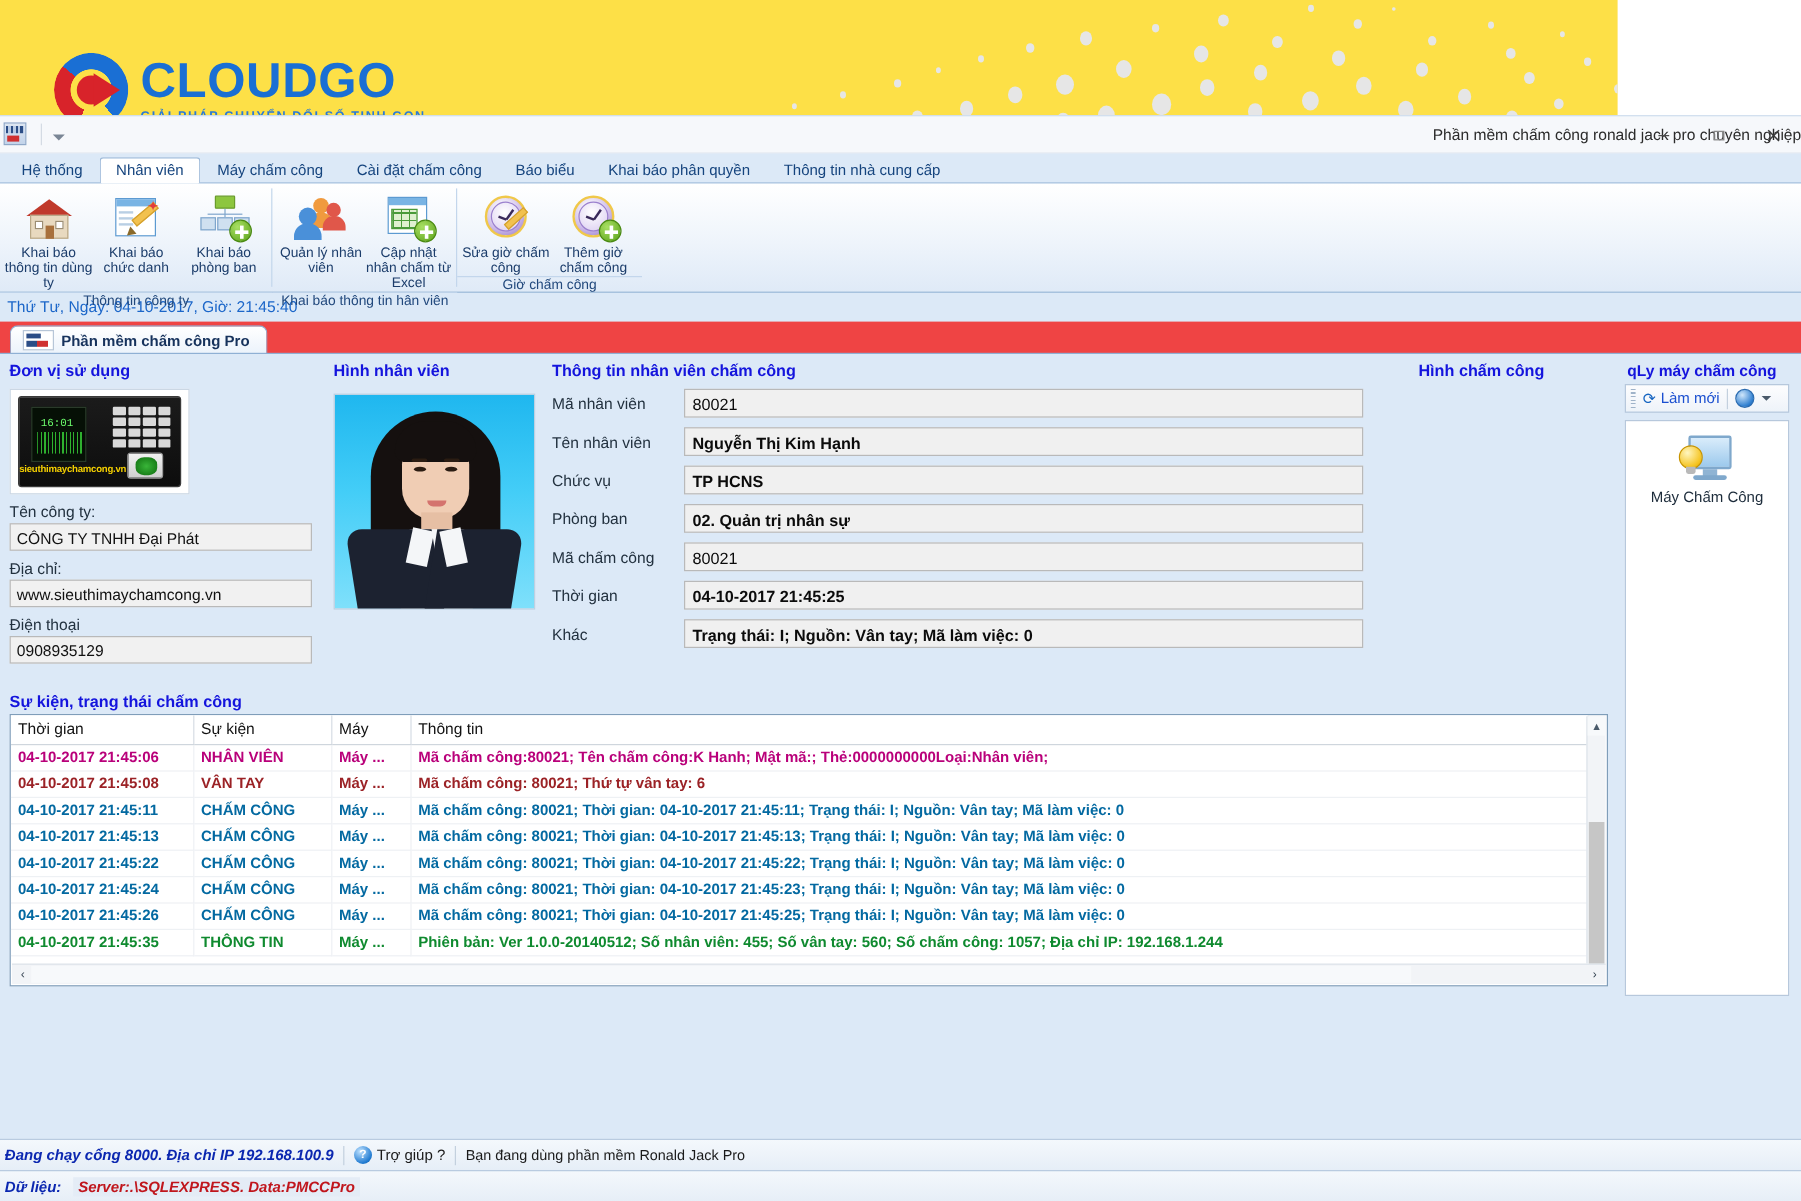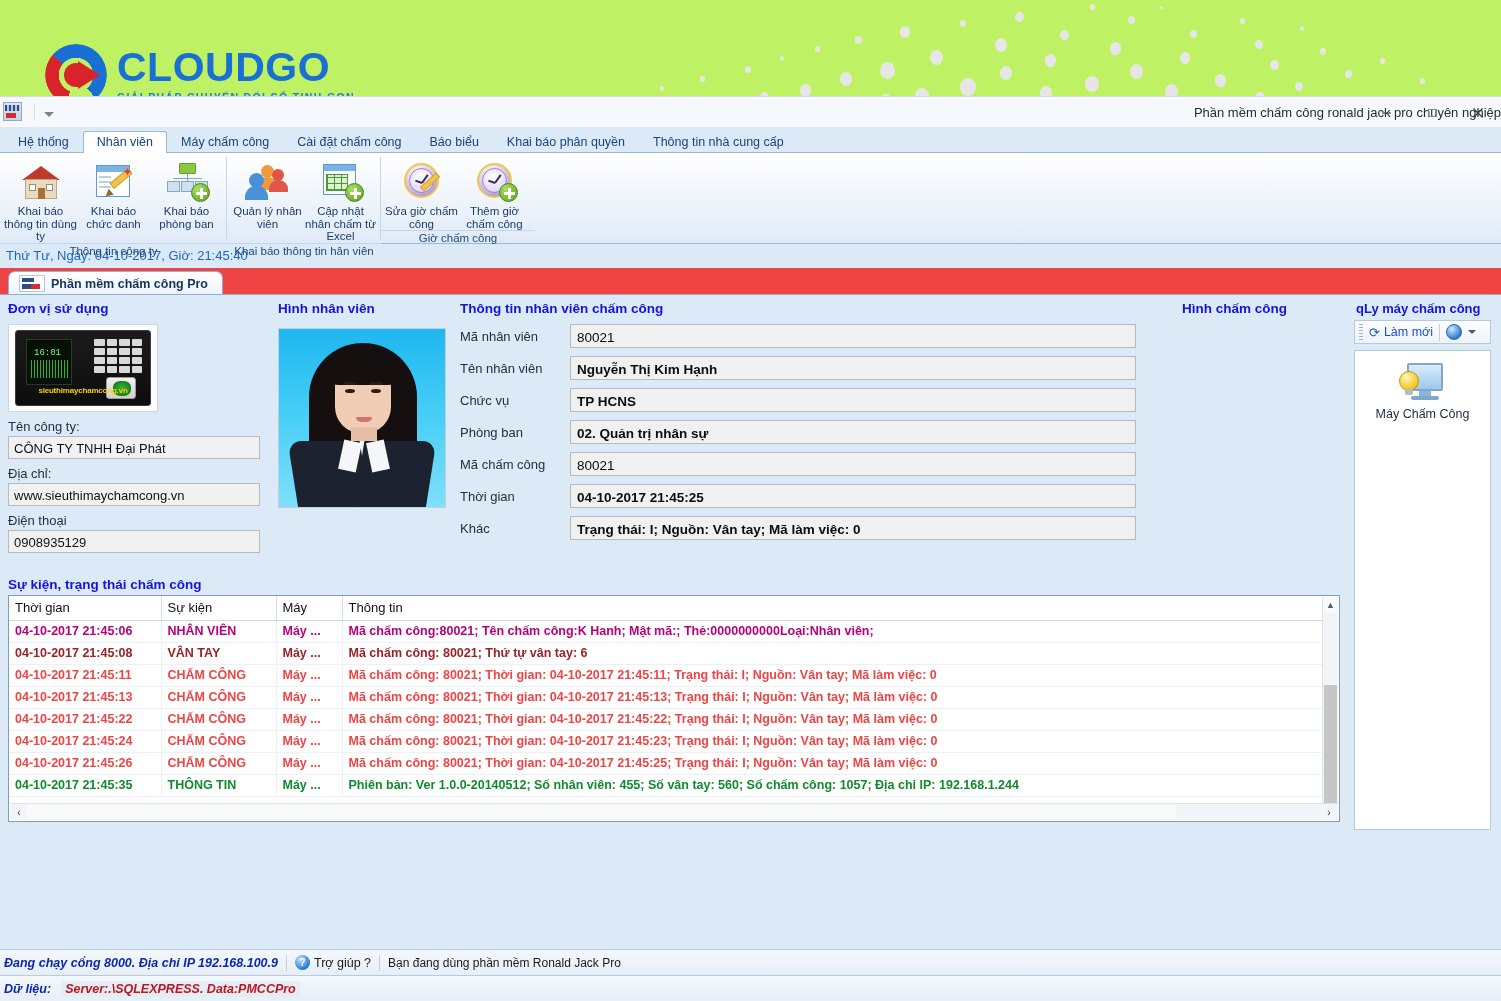--- a/index.html
+++ b/index.html
@@ -7,22 +7,22 @@
   body {
     width:1501px; height:1001px;
     font-family:"Liberation Sans", sans-serif;
     background:#ffffff;
     overflow:hidden;
     position:relative;
   }
 
   
   #banner {
-    position:absolute; left:0; top:0; width:1501px; height:98px;
-    background:#bef264; overflow:hidden;
+    position:absolute; left:0; top:0; width:1348px; height:98px;
+    background:#fde047; overflow:hidden;
   }
   #dots { position:absolute; inset:0; }
   .dot { position:absolute; border-radius:50%; background:#e6e6e6; }
   #logo-wrap { position:absolute; left:45px; top:44px; display:flex; align-items:center; }
   #logo-mark { position:relative; width:62px; height:62px; }
   #logo-mark .ring {
     position:absolute; left:0; top:0; width:62px; height:62px; border-radius:50%;
     background:
       conic-gradient(from 200deg, #d8232a 0deg 110deg, #1a6fd4 110deg 300deg, rgba(0,0,0,0) 300deg 360deg);
     -webkit-mask: radial-gradient(circle, transparent 0 17px, #000 17.5px);
@@ -300,21 +300,21 @@
   #dev-finger {
     position:absolute; right:14px; top:46px; width:30px; height:22px;
     background:linear-gradient(#f2f2f2,#cfcfcf); border-radius:3px; border:1px solid #9a9a9a;
   }
   #dev-finger:after {
     content:""; position:absolute; left:6px; top:3px; width:18px; height:15px;
     background:radial-gradient(ellipse at center, #39b539, #0d6b0d);
     border-radius:40%;
   }
   #dev-url {
-    position:absolute; left:0; right:0; bottom:10px; text-align:center;
+    position:absolute; left:0; right:0; bottom:10px; 
     color:#f5d000; font-size:8px; font-weight:bold; letter-spacing:-0.2px;
   }
 
   .fld-label { font-size:13px; color:#22313f; margin-top:7px; }
   .txtbox {
     height:23px; background:#f1f1f1; border:1px solid #b9b9b9;
     font-size:13px; color:#111; padding:2px 4px 0 5px; line-height:19px;
     overflow:hidden; white-space:nowrap;
   }
   #left-col .txtbox { width:252px; margin-top:2px; }
@@ -450,21 +450,21 @@
     padding:3px 0 3px 6px; height:24px;
   }
   #grid td {
     font-size:12.5px; padding:2px 0 2px 6px; height:22px;
     border-right:1px solid #eef1f4; border-bottom:1px solid #eef1f4;
     white-space:nowrap; overflow:hidden; font-weight:bold;
   }
   .c-time { width:152px; } .c-event { width:115px; } .c-machine { width:66px; } .c-info { width:auto; }
   tr.row-employee td { color:#b9007a; }
   tr.row-finger td { color:#9b2226;margin-top:24px; }
-  tr.row-punch td { color:#ef4444; }
+  tr.row-punch td { color:#0369a1; }
   tr.row-info td { color:#0f8a2f; }
 
   #vsb {
     position:absolute; right:1px; top:1px; width:16px; bottom:18px; background:#f2f4f7;
     border-left:1px solid #dde3e9;
   }
   #vsb .arrow-up {
     height:16px; display:flex; align-items:center; justify-content:center; color:#4a5a6a; font-size:9px;
     background:#f7f9fb;
   }

